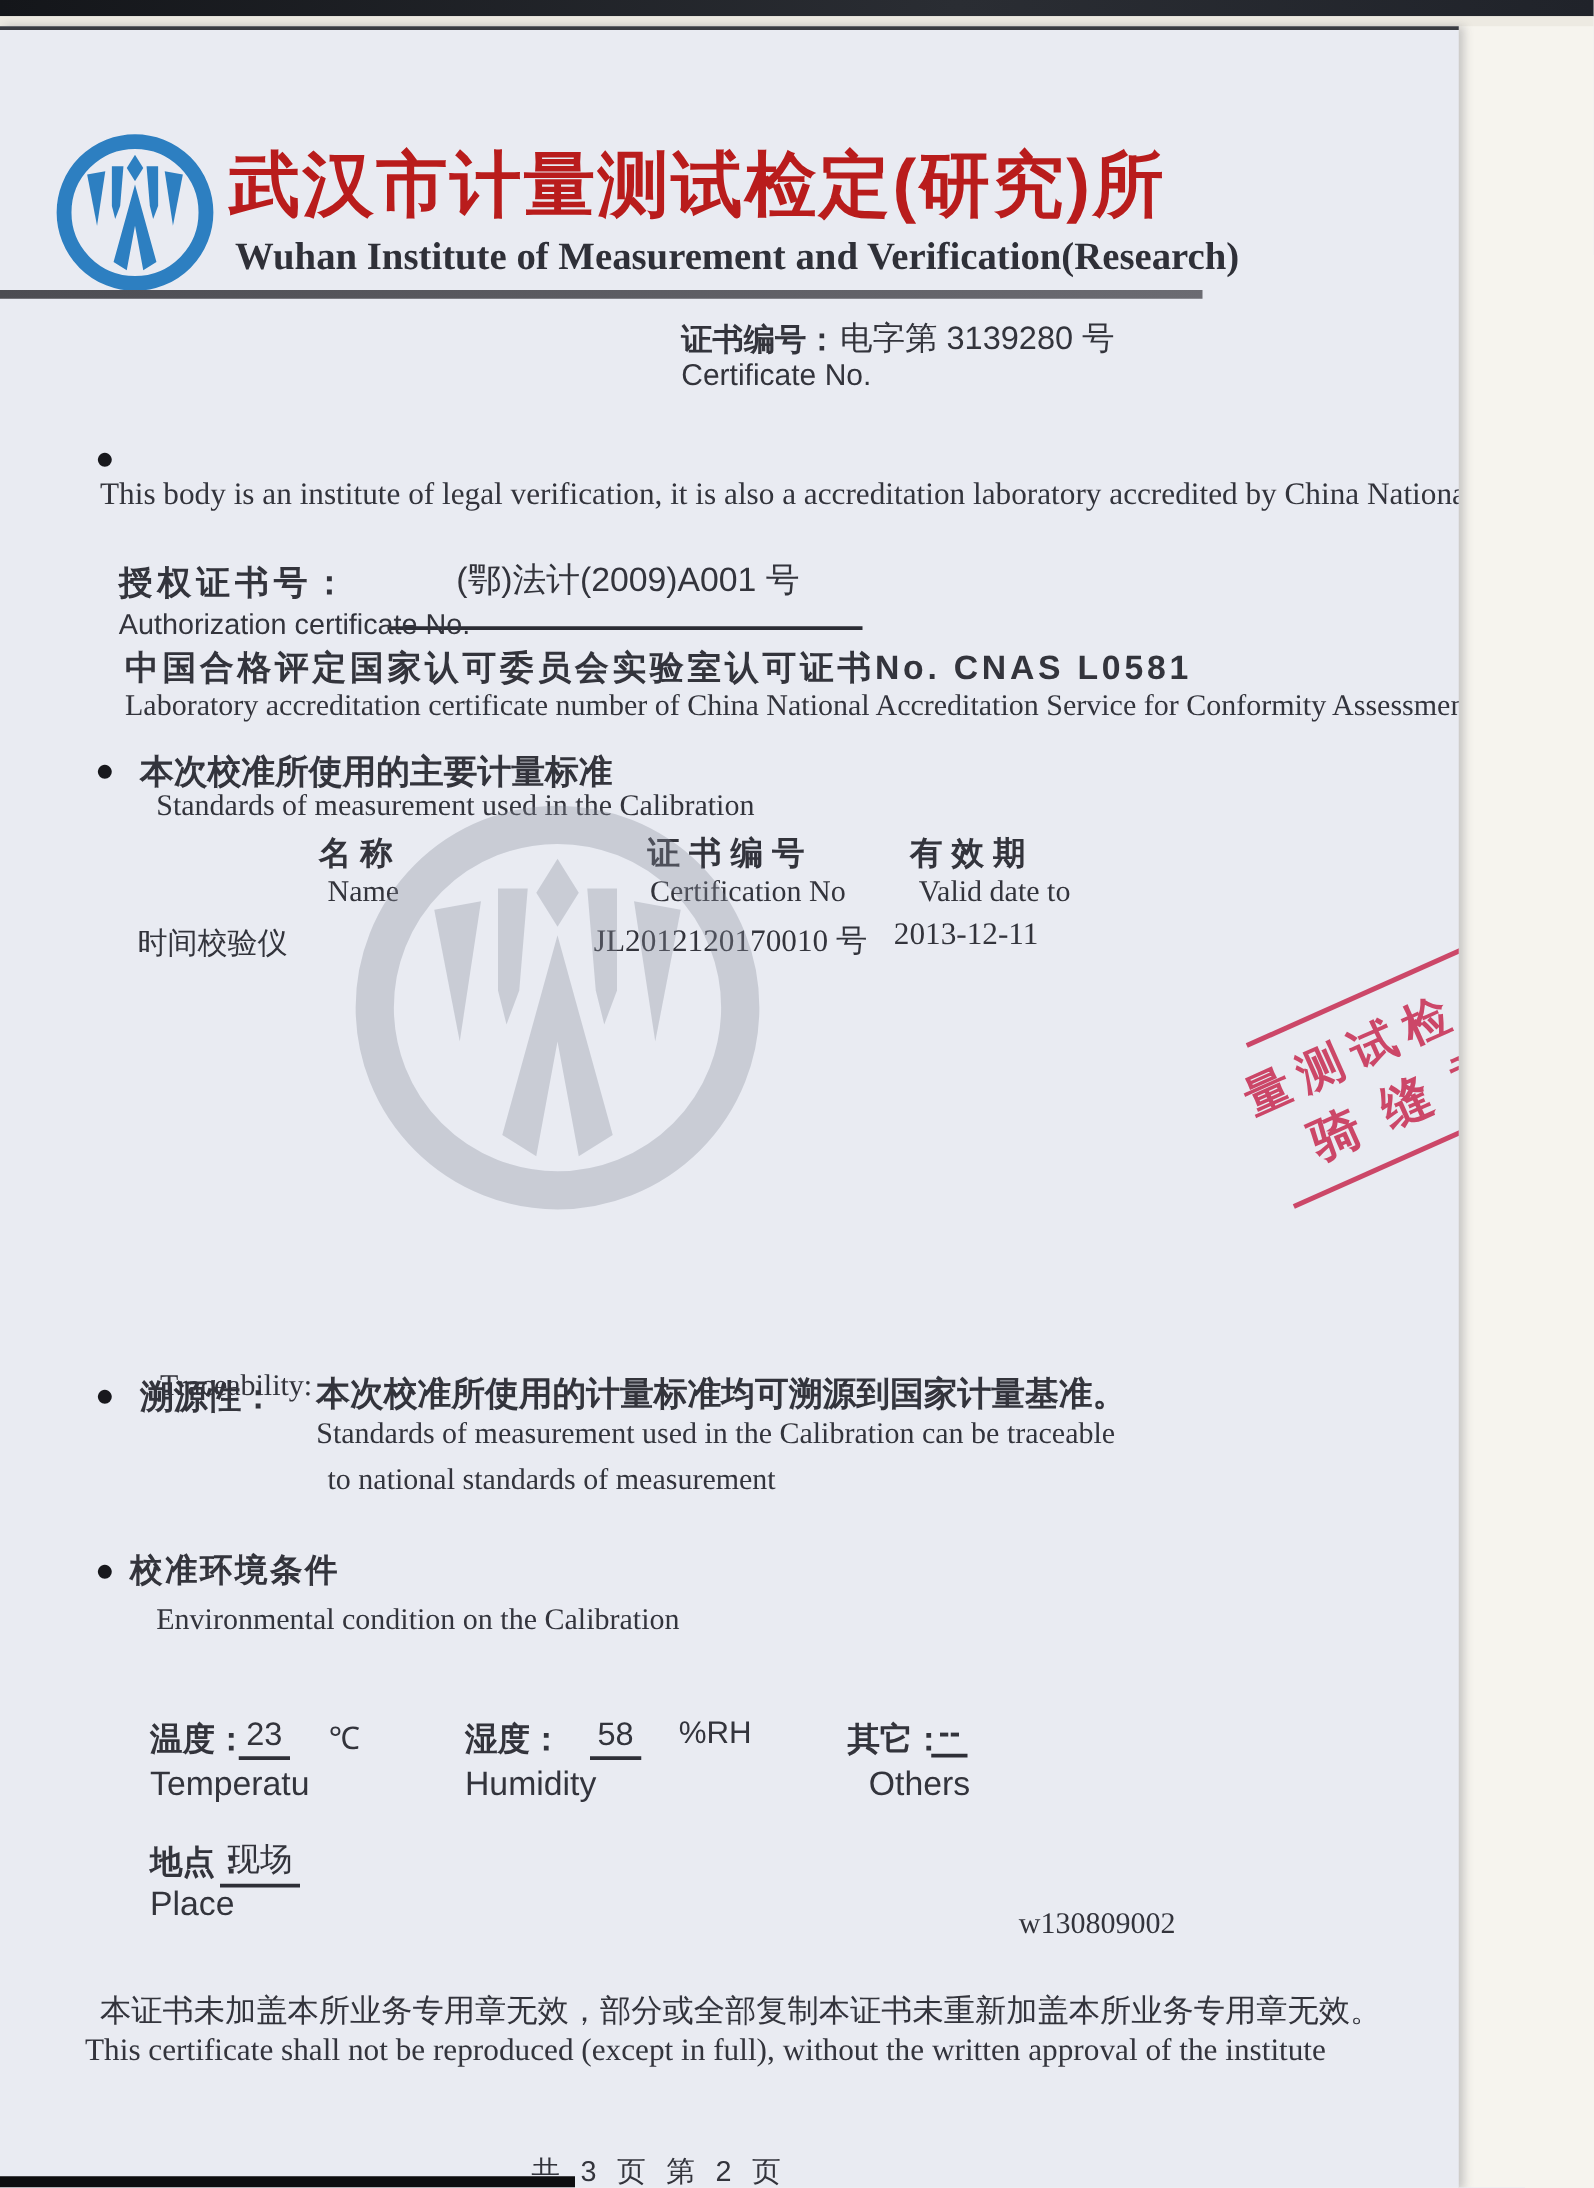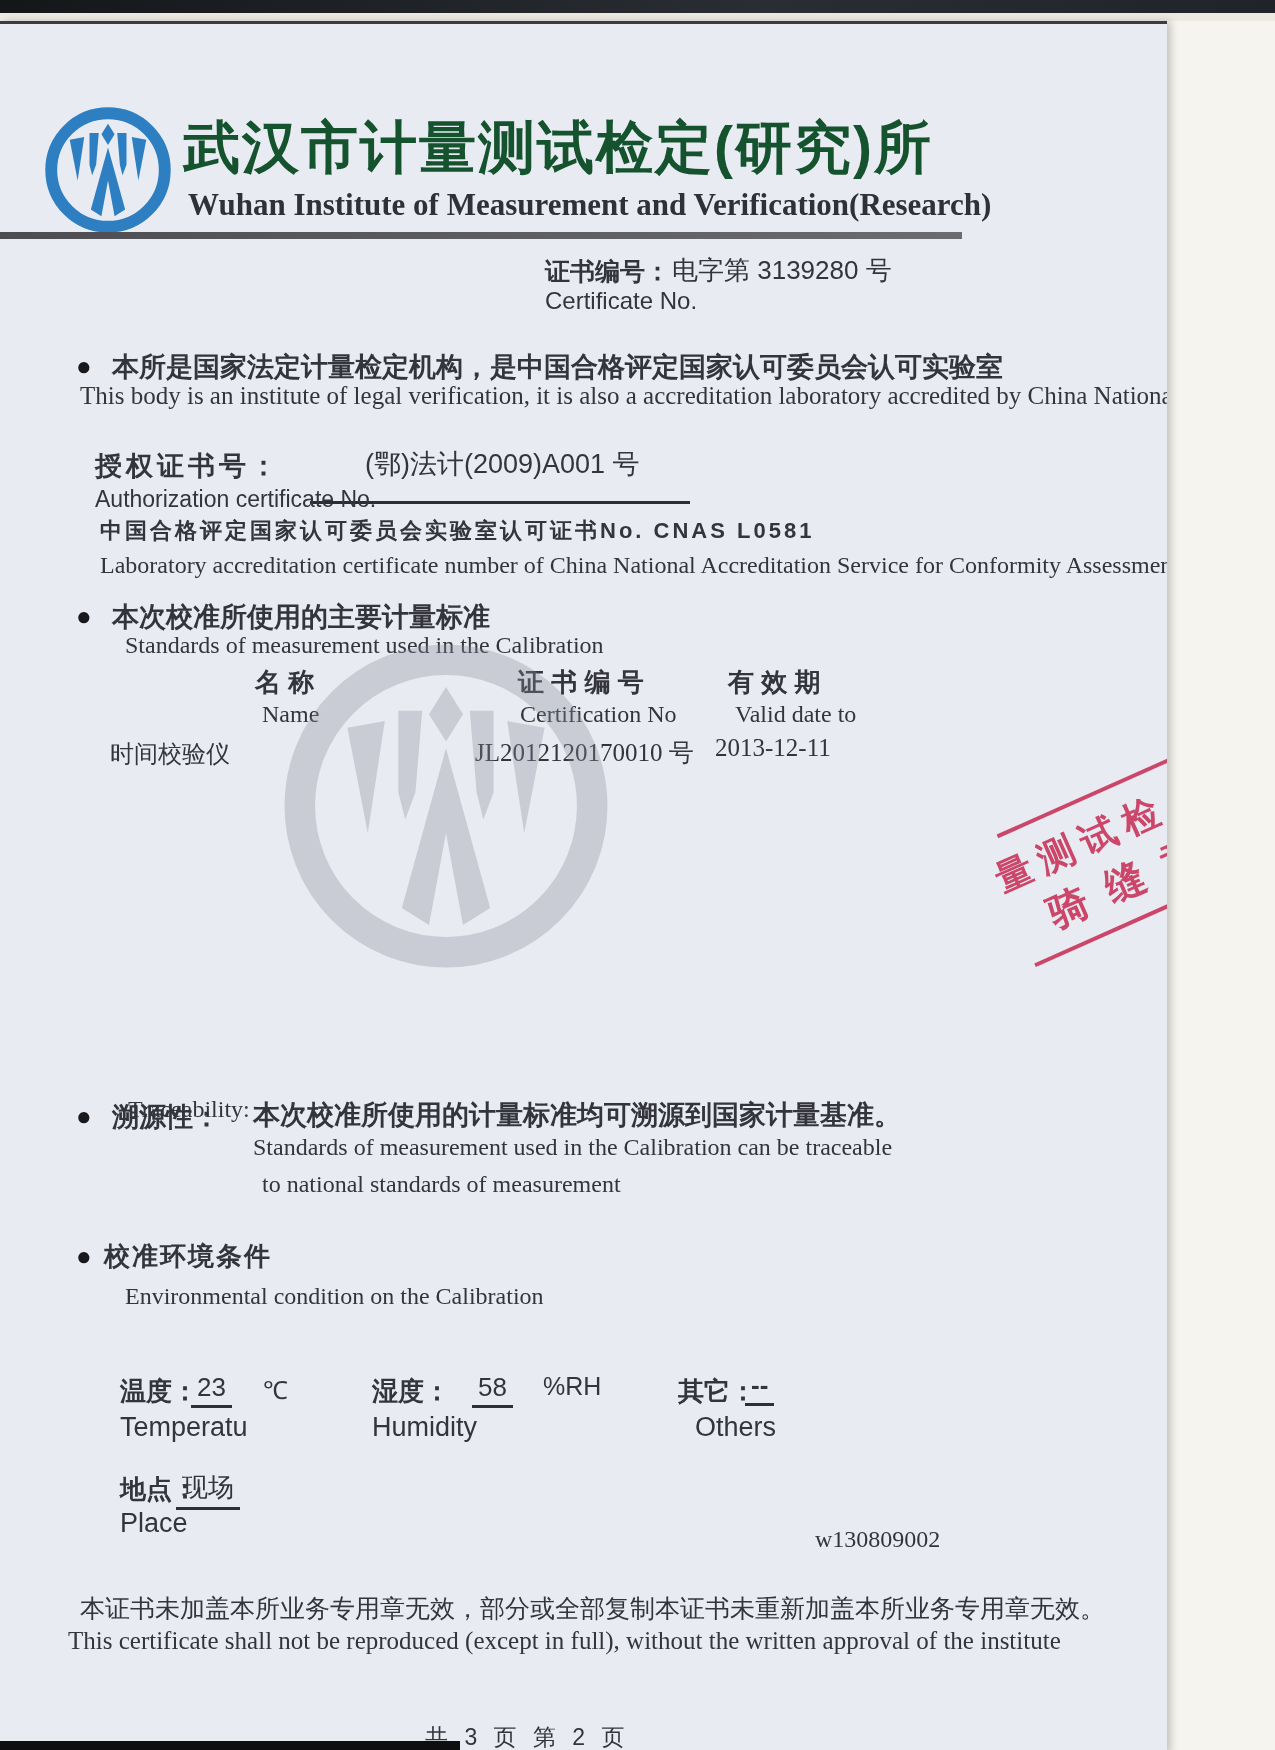--- a/index.html
+++ b/index.html
@@ -24,21 +24,21 @@
     box-shadow:4px 0 7px rgba(60,60,70,.25);
     overflow:hidden;
   }
   .t { position:absolute; white-space:nowrap; }
   .zhb { font-weight:bold; }
   .serif { font-family:"Liberation Serif", serif; }
 
   .logo-box { position:absolute; left:42px; top:80px; width:132px; height:132px; color:#2d7fc1; }
   .logo-box svg { width:100%; height:100%; }
 
-  .title-zh { left:183px; top:86px; font-size:57px; font-weight:700; letter-spacing:2px; color:#14532d; }
+  .title-zh { left:183px; top:86px; font-size:57px; font-weight:700; letter-spacing:2px; color:#b91c1c; }
   .title-en { left:188px; top:163px; font-size:31px; font-weight:700; color:#2f3038; }
 
   .header-rule { position:absolute; left:0; top:208px; width:962px; height:7px;
                  background:linear-gradient(to right,#4c4c52,#6b6b72); }
 
   .bullet { font-size:26px; color:#18181d; }
 
   .u-line { border-bottom:3px solid #2e2f37; padding:0 6px 2px 6px; }
   .auth-underline { position:absolute; left:310px; top:477px; width:380px; height:3px; background:#2b2c34; }
 
@@ -77,29 +77,28 @@
   </div>
   <div class="t title-zh">武汉市计量测试检定(研究)所</div>
   <div class="t title-en serif">Wuhan Institute of Measurement and Verification(Research)</div>
   <div class="header-rule"></div>
 
   <div class="t zhb" style="left:545px; top:231px; font-size:25px;">证书编号：</div>
   <div class="t" style="left:672px; top:229px; font-size:26px;">电字第 3139280 号</div>
   <div class="t" style="left:545px; top:263px; font-size:24px;">Certificate No.</div>
 
   <div class="t bullet" style="left:76px; top:327px;">●</div>
-  <div class="t zhb" style="left:112px; top:325px; font-size:27px;">本所是国家法定计量检定机构，是中国合格评定国家认可委员会认可实验室</div>
   <div class="t serif" style="left:80px; top:358px; font-size:25px;">This body is an institute of legal verification, it is also a accreditation laboratory accredited by China National</div>
 
   <div class="t zhb" style="left:95px; top:424px; font-size:27px; letter-spacing:4px;">授权证书号：</div>
   <div class="t" style="left:365px; top:422px; font-size:27px;">(鄂)法计(2009)A001 号</div>
   <div class="auth-underline"></div>
   <div class="t" style="left:95px; top:462px; font-size:23px;">Authorization certificate No.</div>
 
-  <div class="t zhb" style="left:100px; top:492px; font-size:22px; letter-spacing:3px;text-align:right;">中国合格评定国家认可委员会实验室认可证书No. CNAS L0581</div>
+  <div class="t zhb" style="left:100px; top:492px; font-size:27px; letter-spacing:3px;text-align:right;">中国合格评定国家认可委员会实验室认可证书No. CNAS L0581</div>
   <div class="t serif" style="left:100px; top:528px; font-size:24px;">Laboratory accreditation certificate number of China National Accreditation Service for Conformity Assessment</div>
 
   <div class="t bullet" style="left:76px; top:577px;">●</div>
   <div class="t zhb" style="left:112px; top:575px; font-size:27px;">本次校准所使用的主要计量标准</div>
   <div class="t serif" style="left:125px; top:608px; font-size:24px;">Standards of measurement used in the Calibration</div>
 
   <div class="t zhb" style="left:255px; top:641px; font-size:26px;">名    称</div>
   <div class="t zhb" style="left:518px; top:641px; font-size:26px;">证 书 编 号</div>
   <div class="t zhb" style="left:728px; top:641px; font-size:26px;">有 效 期</div>
   <div class="t serif" style="left:262px; top:677px; font-size:24px;">Name</div>

